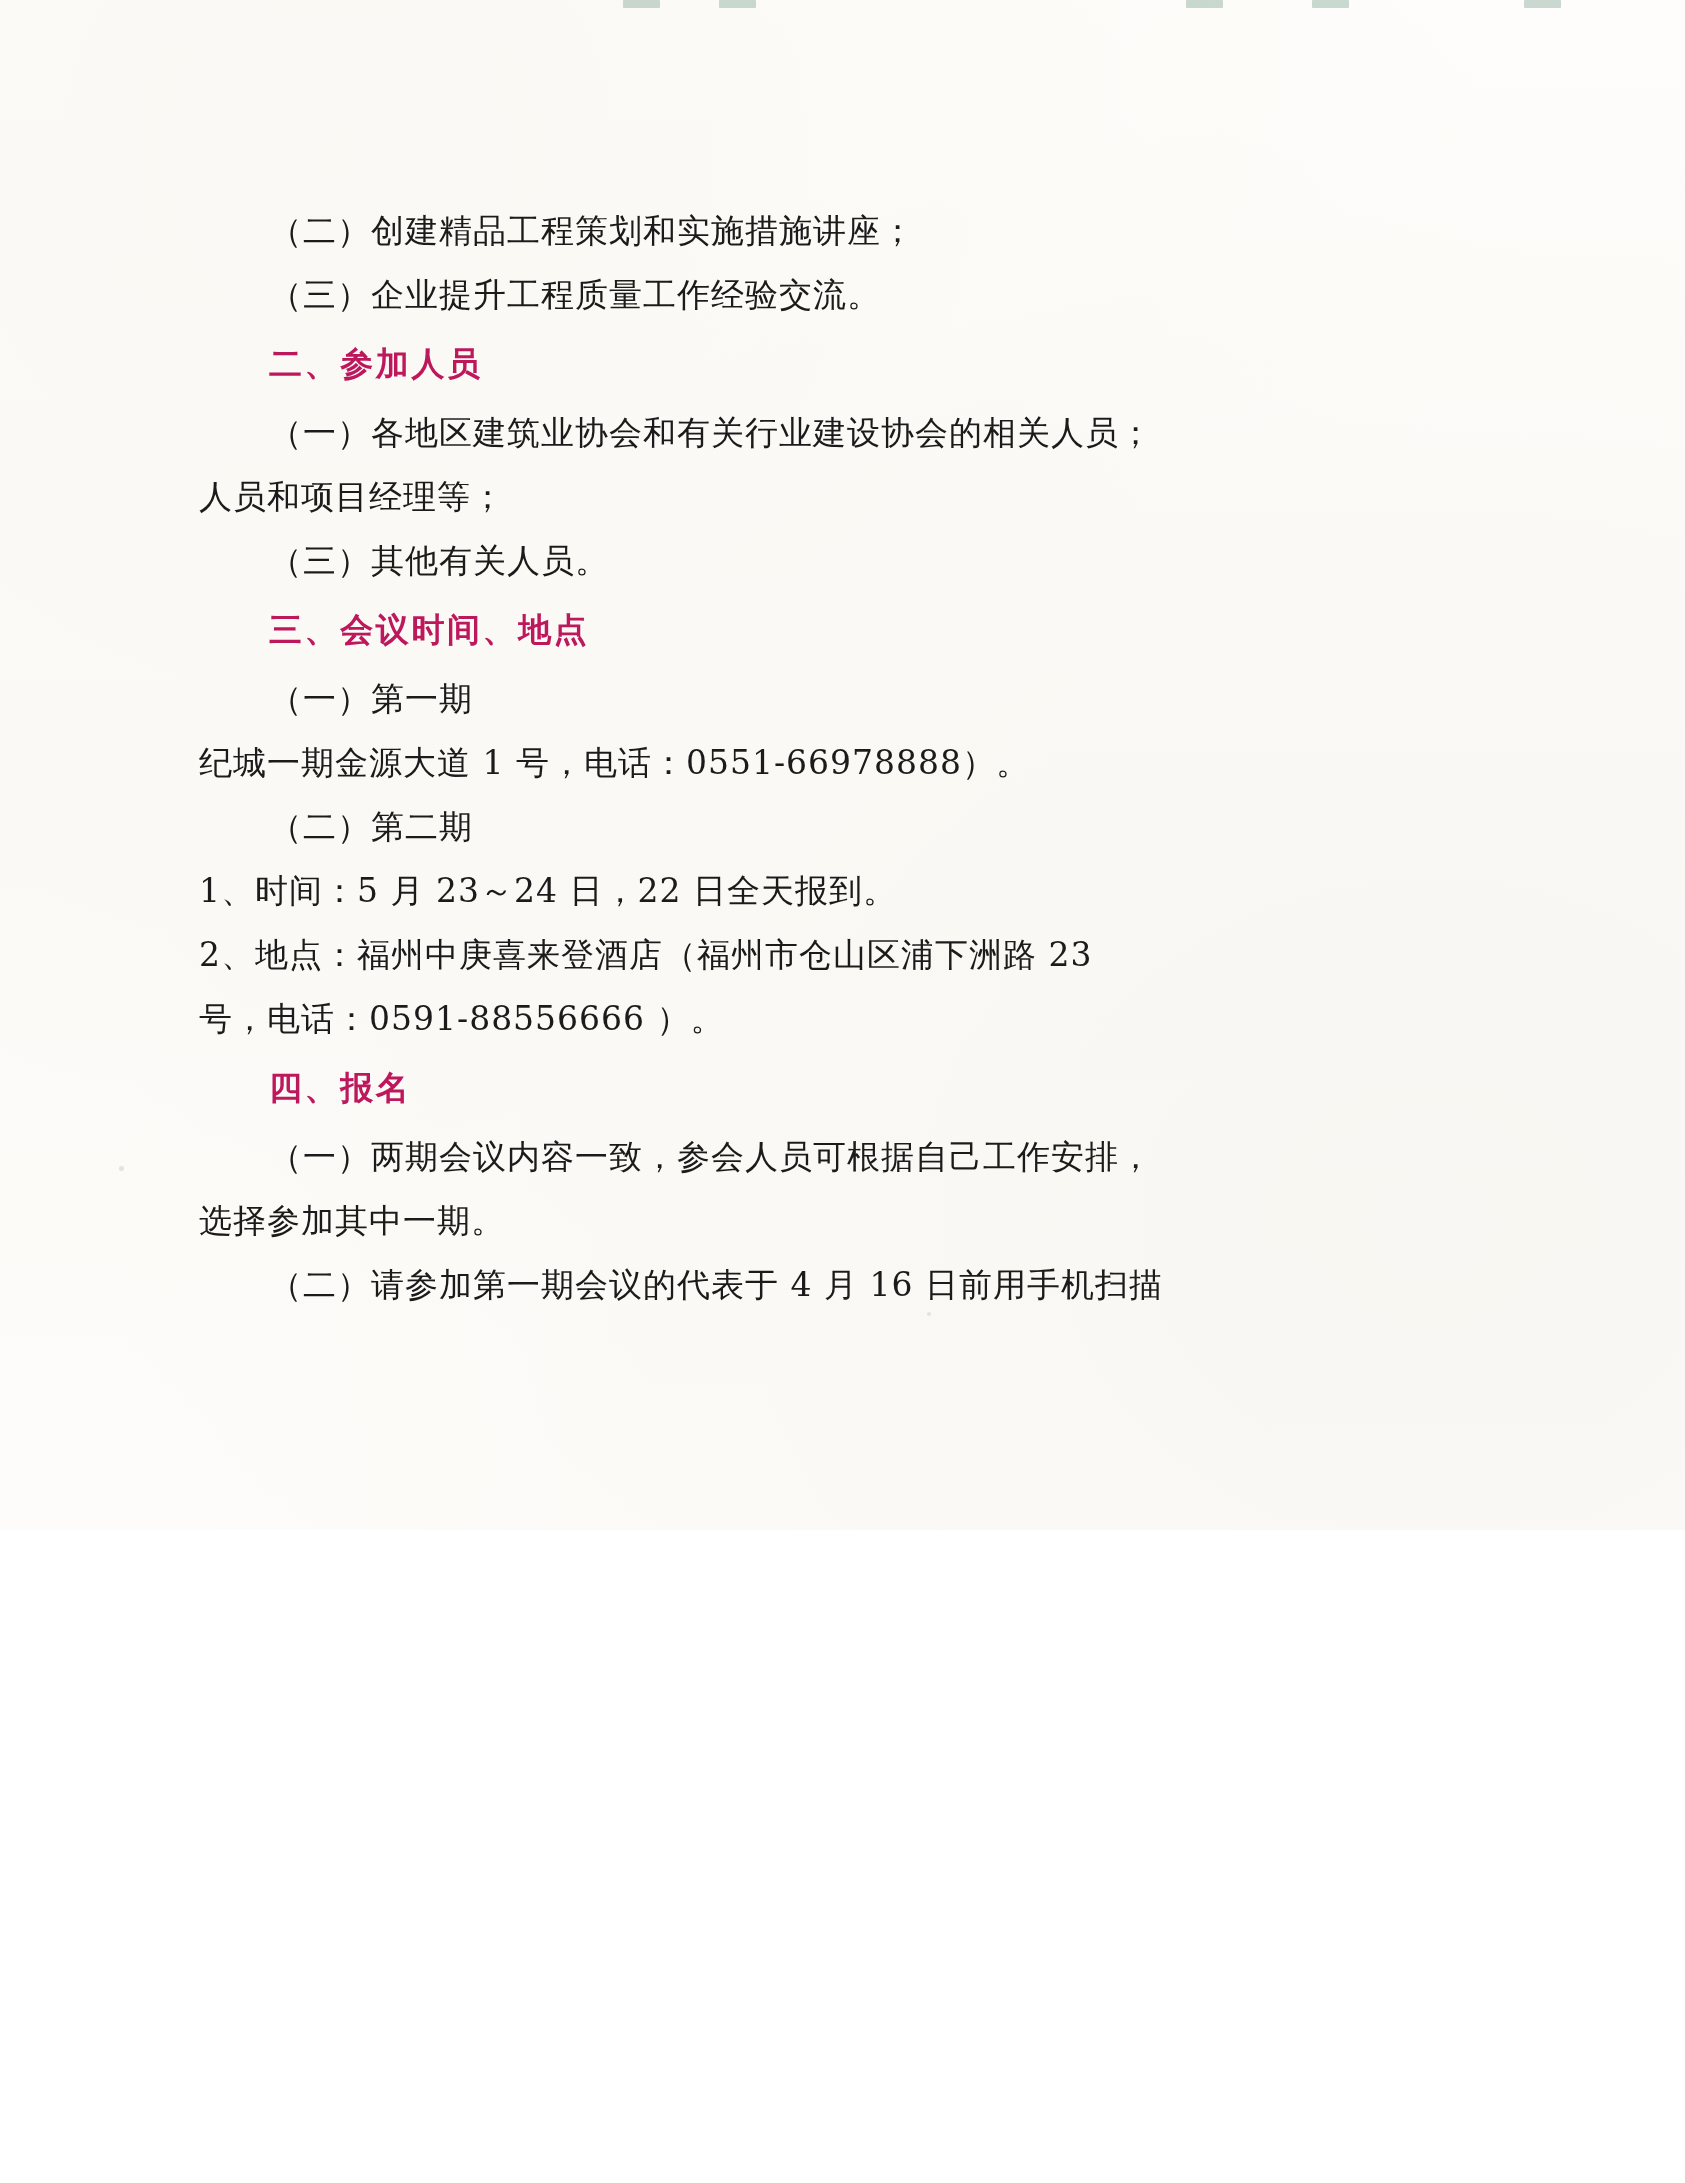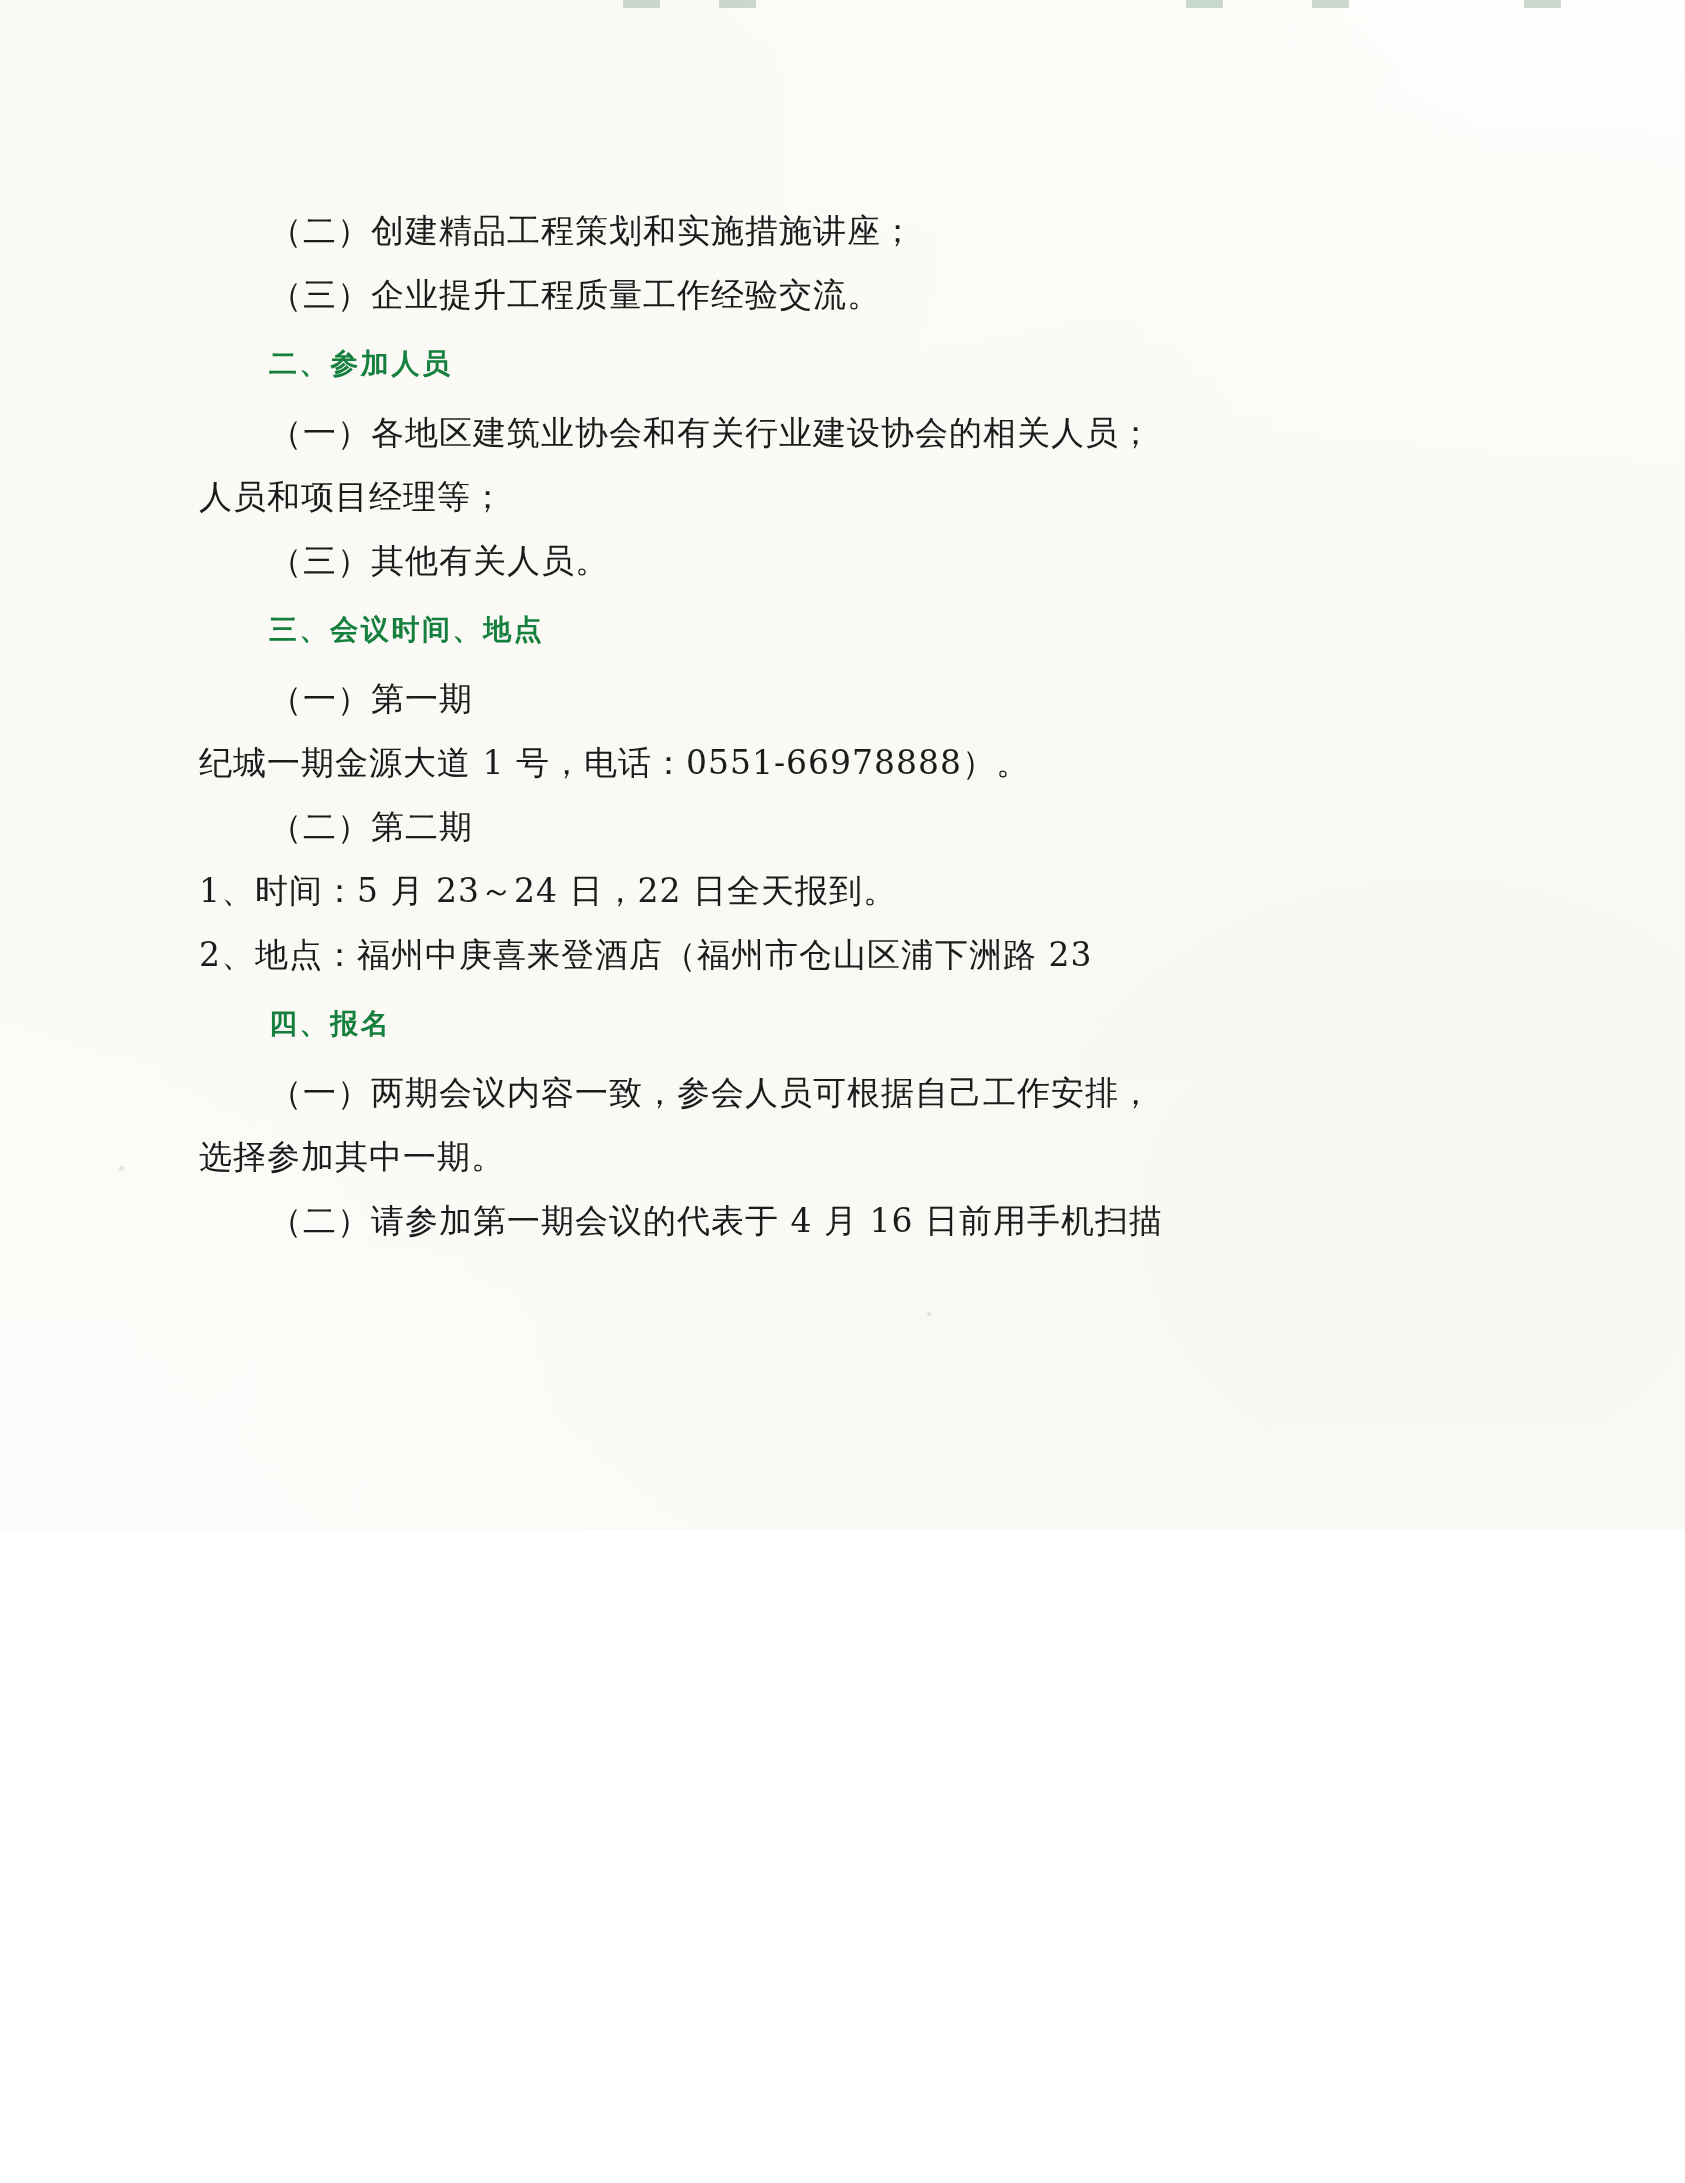--- a/index.html
+++ b/index.html
@@ -56,25 +56,25 @@
     line-height: 64px;
     letter-spacing: 1px;
     white-space: pre;
   }
   .indent {
     padding-left: 70px;
   }
   .heading {
     font-family: "DejaVu Sans", "Liberation Sans", sans-serif;
     font-weight: bold;
-    font-size: 28px;
+    font-size: 33px;
     line-height: 74px;
     letter-spacing: 2.6px;
     padding-left: 70px;
-    color: #15803d;
+    color: #be185d;
   }
   .page-number {
     position: absolute;
     left: 0;
     right: 0;
     top: 2113px;
     text-align: center;
     font-family: "DejaVu Serif", "Liberation Serif", serif;
     font-size: 17px;
     color: #6d6d6d;
@@ -108,20 +108,21 @@
       <div class="heading">二、参加人员</div>
       <div class="line indent">（一）各地区建筑业协会和有关行业建设协会的相关人员；</div>
       <div class="line">人员和项目经理等；</div>
       <div class="line indent">（三）其他有关人员。</div>
       <div class="heading">三、会议时间、地点</div>
       <div class="line indent">（一）第一期</div>
       <div class="line">纪城一期金源大道 1 号，电话：0551-66978888）。</div>
       <div class="line indent">（二）第二期</div>
       <div class="line">1、时间：5 月 23～24 日，22 日全天报到。</div>
       <div class="line">2、地点：福州中庚喜来登酒店（福州市仓山区浦下洲路 23</div>
+      <div class="line">号，电话：0591-88556666 ）。</div>
       <div class="heading">四、报名</div>
       <div class="line indent">（一）两期会议内容一致，参会人员可根据自己工作安排，</div>
       <div class="line">选择参加其中一期。</div>
       <div class="line indent">（二）请参加第一期会议的代表于 4 月 16 日前用手机扫描</div>
     </div>
 
   <div class="page-number">2</div>
 
   <div class="speck" style="left:119px; top:1166px; width:4.6px; height:4.6px;"></div>
   <div class="speck" style="left:1530px; top:1894px; width:6px; height:6px;"></div>

